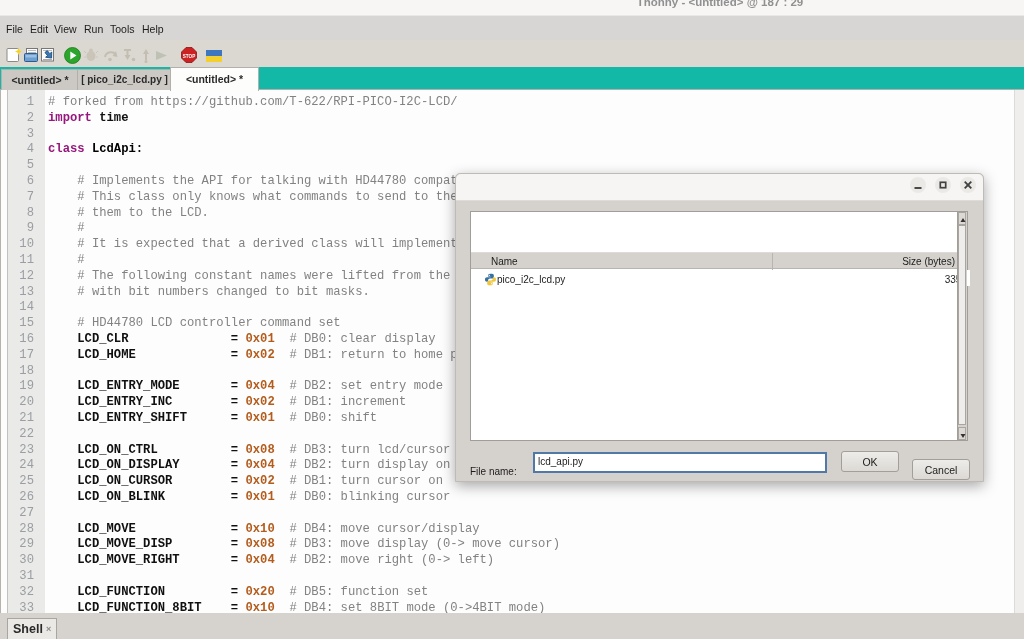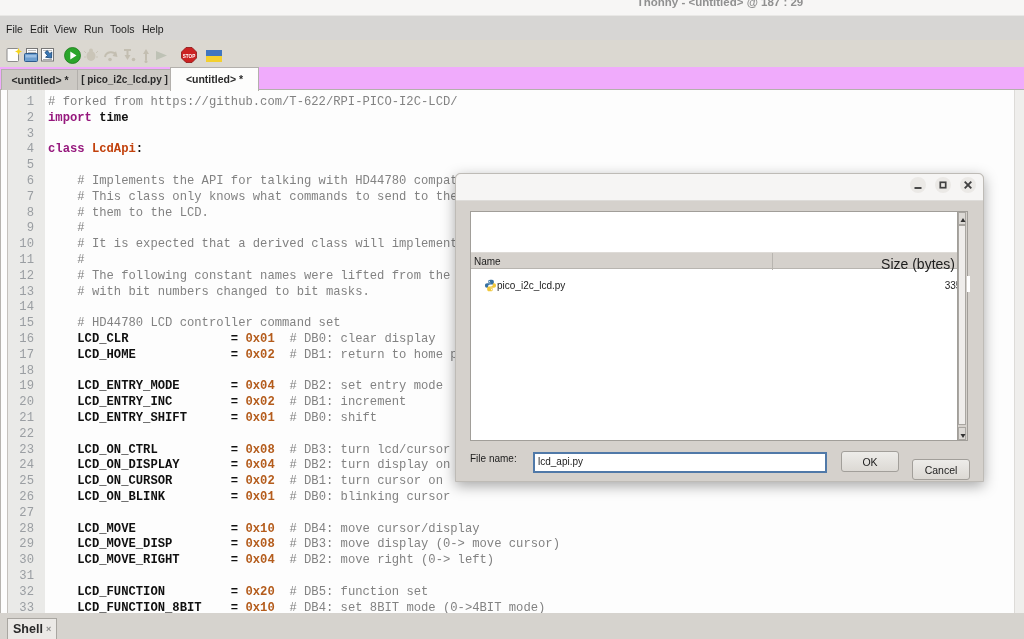--- a/index.html
+++ b/index.html
@@ -9,36 +9,36 @@
 #topbar{left:0;top:0;width:1024px;height:21px;background:#f7f6f5;}
 #topbar .t{position:absolute;left:0;width:1440px;text-align:center;top:-4px;
   font-size:11.5px;color:#909090;font-weight:bold;}
 
 #menubar{left:0;top:15px;width:1024px;height:25px;background:#d7d6d4;border-top:1px solid #e9e8e6;}
 #menubar span{position:absolute;top:7px;font-size:10.5px;color:#1c1c1c;}
 
 #toolbar{left:0;top:40px;width:1024px;height:27px;background:#dbd8d1;}
 .ticon{position:absolute;top:7px;width:16px;height:16px;}
 
-#tabbar{left:0;top:67px;width:1024px;height:23px;background:#f0abfc;}
+#tabbar{left:0;top:67px;width:1024px;height:23px;background:#14b8a6;}
 .tab{position:absolute;top:2px;height:20px;background:#ccc9c4;border:1px solid #b3b0ac;border-bottom:none;
   font-size:10.5px;font-weight:bold;color:#2a2a2a;text-align:center;line-height:20px;}
 #tab3{top:0px;height:23px;background:#fdfdfc;line-height:23px;z-index:3;}
 #tabline{position:absolute;left:0;top:22px;width:1024px;height:1px;background:#b3b0ac;}
 
 #editor{left:0;top:90px;width:1024px;height:523px;background:#fdfdfd;border-bottom:1px solid #aba8a4;}
 #gutter{position:absolute;left:7px;top:0;width:37px;height:523px;background:#eaeae8;border-left:1px solid #c4c1bd;}
 #lnums{position:absolute;left:0px;top:5px;width:26px;text-align:right;
   font-family:"Liberation Mono",monospace;font-size:12.2px;line-height:15.8px;color:#9a9ea2;white-space:pre;}
 #code{position:absolute;left:48px;top:5px;font-family:"Liberation Mono",monospace;
   font-size:12.2px;line-height:15.8px;white-space:pre;color:#101010;}
 #code .c{color:#828282;margin-top:40px;}
 #code .k{color:#96187d;font-weight:bold;margin-top:12px;}
 #code .n{color:#101010;font-weight:bold;}
-#code .d{color:#c2410c;font-weight:bold;}
+#code .d{color:#000000;font-weight:bold;}
 #code .o{color:#b45c1c;font-weight:bold;}
 #vsb{position:absolute;right:0;top:0;width:9px;height:523px;background:#efeeec;border-left:1px solid #dddbd8;}
 
 #shellbar{left:0;top:613px;width:1024px;height:26px;background:#d6d3ce;}
 #shelltab{position:absolute;left:7px;top:5px;width:48px;height:21px;background:#ebe9e6;
   border:1px solid #a9a6a1;border-bottom:none;font-size:11px;font-weight:bold;color:#2a2a2a;}
 #shelltab span{position:absolute;left:5px;top:3px;font-size:12.5px;}
 #shelltab .x{left:38px;top:5px;color:#8a8a8a;font-size:9px;}
 
 #dialog{left:455px;top:173px;width:527px;height:307px;background:#d5d1cc;
@@ -48,31 +48,31 @@
 .wbtn{position:absolute;top:3px;width:16px;height:16px;border-radius:50%;background:#ebe9e6;
   color:#3c3c3c;text-align:center;}
 .wbtn svg{position:absolute;left:0;top:0;}
 
 #browser{position:absolute;left:14px;top:37px;width:496px;height:228px;background:#ffffff;border:1px solid #a19e99;}
 #binfo{position:absolute;left:0;top:0;width:487px;height:40px;background:#d5d1cc;}
 #binfo .l1{position:absolute;left:4px;top:8px;font-size:10px;color:#3c35a8;}
 #binfo .l2{position:absolute;left:4px;top:23px;font-size:10px;color:#3c35a8;}
 #bmenu{position:absolute;right:5px;top:7px;width:7px;height:6px;}
 #bhead{position:absolute;left:0;top:40px;width:487px;height:17px;background:#d5d1cc;border-top:1px solid #dedbd7;border-bottom:1px solid #b8b5b0;box-sizing:border-box;}
-#bhead .hname{position:absolute;left:3px;top:3px;font-size:10px;color:#1c1c1c;}
-#bhead .hsize{position:absolute;right:3px;top:3px;font-size:14px;color:#1c1c1c;margin-left:31px;}
+#bhead .hname{position:absolute;left:20px;top:3px;font-size:10px;color:#1c1c1c;}
+#bhead .hsize{position:absolute;right:3px;top:3px;font-size:10px;color:#1c1c1c;margin-left:31px;}
 #bhead .vline{position:absolute;left:301px;top:0;width:1px;height:17px;background:#b8b5b0;}
-#brow{position:absolute;left:0;top:64px;width:499px;height:16px;background:#ffffff;}
+#brow{position:absolute;left:0;top:58px;width:499px;height:16px;background:#ffffff;}
 #brow .fn{position:absolute;left:26px;top:4px;font-size:10px;color:#1c1c1c;}
 #brow .sz{position:absolute;right:3px;top:4px;font-size:10px;color:#1c1c1c;}
 #bsb{position:absolute;right:0;top:0;width:9px;height:228px;background:#d5d1cc;border-left:1px solid #a19e99;}
 .sbarrow{position:absolute;left:0;width:8px;height:13px;background:#dcd9d5;border:1px solid #a9a6a1;box-sizing:border-box;}
 #bsb .thumb{position:absolute;left:0px;top:13px;width:8px;height:200px;background:#efedeb;border:1px solid #a9a6a1;box-sizing:border-box;}
 
-#fnlabel{position:absolute;left:14px;top:279px;font-size:10px;color:#1c1c1c;}
+#fnlabel{position:absolute;left:14px;top:292px;font-size:10px;color:#1c1c1c;}
 #fninput{position:absolute;left:77px;top:278px;width:290px;height:17px;background:#fff;border:2px solid #5079a8;}
 #fninput span{position:absolute;left:3px;top:2px;font-size:10px;color:#1c1c1c;}
 .dbtn{position:absolute;top:277px;height:21px;background:linear-gradient(#edece9,#dcd9d4);border:1px solid #a29f9a;border-radius:3px;
   font-size:10.5px;color:#1c1c1c;text-align:center;line-height:20px;box-sizing:border-box;}
 </style></head>
 <body>
 <div class="abs" id="topbar">
     <div class="t">Thonny - &lt;untitled&gt; @ 187 : 29</div>
   </div>
 <div class="abs" id="menubar">

